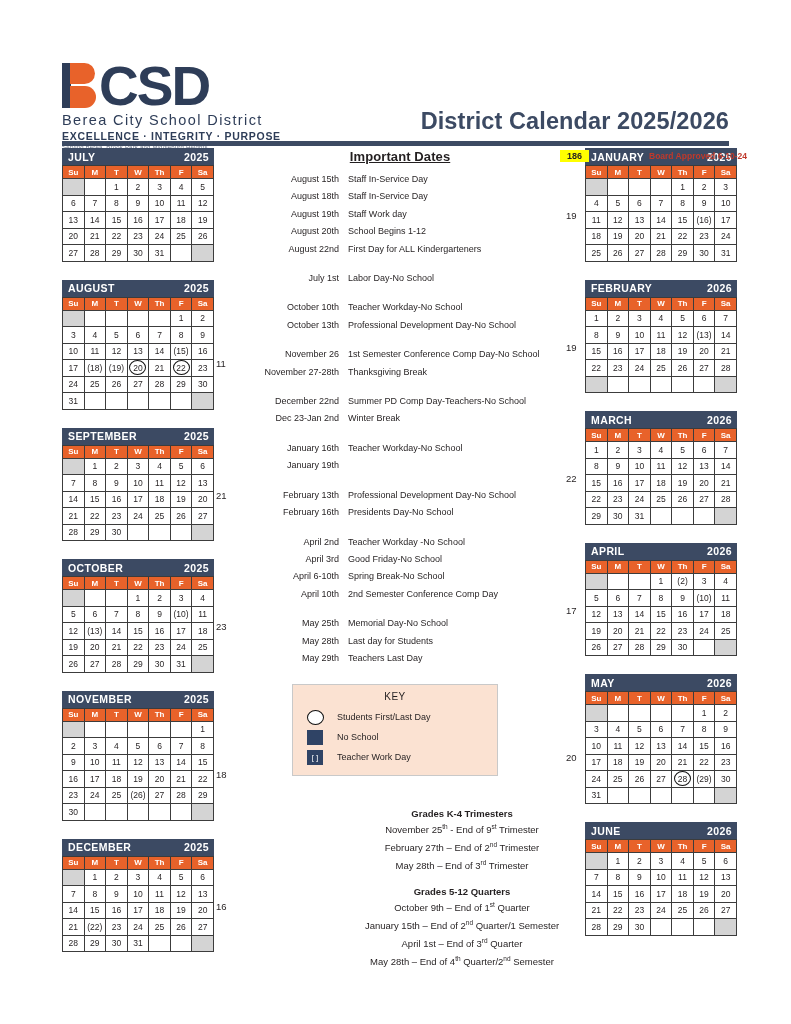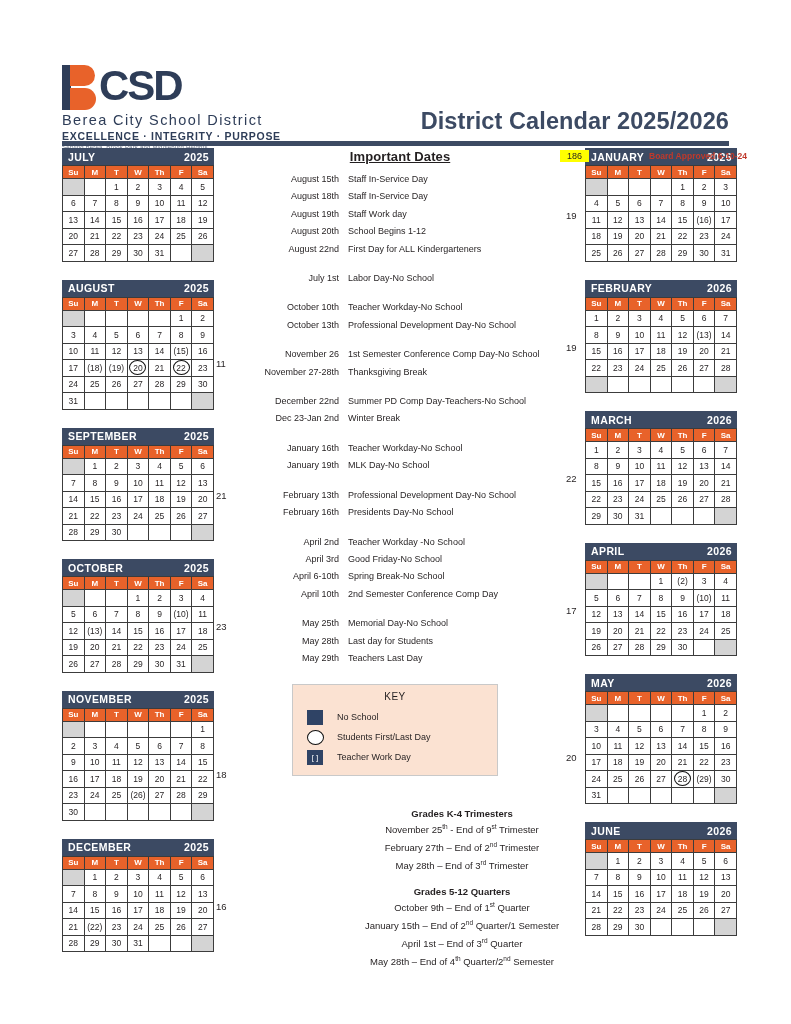--- a/index.html
+++ b/index.html
@@ -14,26 +14,26 @@
     overflow: hidden;
   }
 
   
   #header { position: relative; height: 148px; }
 
   #logo-block { position: absolute; left: 62px; top: 62px; width: 250px; }
   .logo-word {
     font-family: "Liberation Sans", sans-serif;
     font-weight: bold;
-    font-size: 42px;
+    font-size: 55px;
     letter-spacing: -2px;
     line-height: 48px;
     color: #2e3d58;
     display: flex;
-    align-items: flex-end;
+    align-items: flex-start;
   }
   .logo-b-wrap { position: relative; display: inline-block; width: 36px; height: 46px; margin-right: 1px; }
   .logo-b-stem { position: absolute; left: 0; top: 1px; width: 9px; height: 45px; background: #2e3d58; }
   .logo-b-bowl-top { position: absolute; left: 8px; top: 1px; width: 25px; height: 21px; background: #e8622a; border-radius: 0 11px 11px 0; }
   .logo-b-bowl-bot { position: absolute; left: 8px; top: 24px; width: 26px; height: 22px; background: #e8622a; border-radius: 0 11px 11px 0; }
   .logo-rest { color: #2e3d58; }
   .logo-name {
     font-size: 14.5px;
     letter-spacing: 1.4px;
     color: #2e3d58;
@@ -158,21 +158,21 @@
   .date-what { flex: 1; white-space: nowrap; }
   .date-gap { height: 12px; }
 
   #badge-186 {
     position: absolute;
     left: 336px;
     top: 2px;
     background: #ffff00;
     color: #231f20;
     font-size: 9px;
-    font-weight: normal;
+    font-weight: bold;
     padding: 1px 7px 1px 7px;
   }
   #board-approved {
     position: absolute;
     left: 425px;
     top: 3px;
     font-size: 8.5px;
     font-weight: bold;
     color: #c0392b;
     white-space: nowrap;
@@ -1131,21 +1131,20 @@
           <div class="date-when">Dec 23-Jan 2nd</div>
           <div class="date-what">Winter Break</div>
         </div>
         <div class="date-gap"></div>
         <div class="date-row">
           <div class="date-when">January 16th</div>
           <div class="date-what">Teacher Workday-No School</div>
         </div>
         <div class="date-row">
           <div class="date-when">January 19th</div>
-          <div class="date-what">MLK Day-No School</div>
         </div>
         <div class="date-gap"></div>
         <div class="date-row">
           <div class="date-when">February 13th</div>
           <div class="date-what">Professional Development Day-No School</div>
         </div>
         <div class="date-row">
           <div class="date-when">February 16th</div>
           <div class="date-what">Presidents Day-No School</div>
         </div>
@@ -1177,34 +1176,34 @@
         </div>
         <div class="date-row">
           <div class="date-when">May 29th</div>
           <div class="date-what">Teachers Last Day</div>
         </div>
       </div>
 
     <div id="key-box">
       <div id="key-title">KEY</div>
       <div id="key-items">
+          <div class="key-row">
+            <div class="key-sym">
+              <div class="key-circle"></div>
+            </div>
+            <div class="key-label">Students First/Last Day</div>
+          </div>
           <div class="key-row">
             <div class="key-sym">
               <div class="key-square"></div>
             </div>
             <div class="key-label">No School</div>
           </div>
           <div class="key-row">
             <div class="key-sym">
-              <div class="key-circle"></div>
-            </div>
-            <div class="key-label">Students First/Last Day</div>
-          </div>
-          <div class="key-row">
-            <div class="key-sym">
               <div class="key-square-wd">[ ]</div>
             </div>
             <div class="key-label">Teacher Work Day</div>
           </div>
         </div>
     </div>
 
     <div id="notes">
       <div class="notes-head">Grades K-4 Trimesters</div>
       <div id="trimester-lines">

